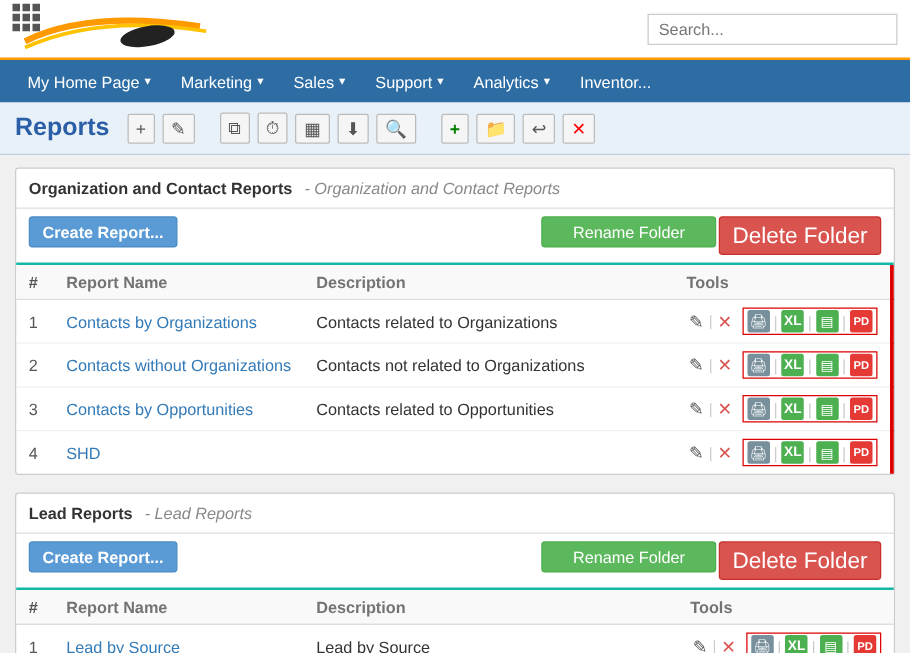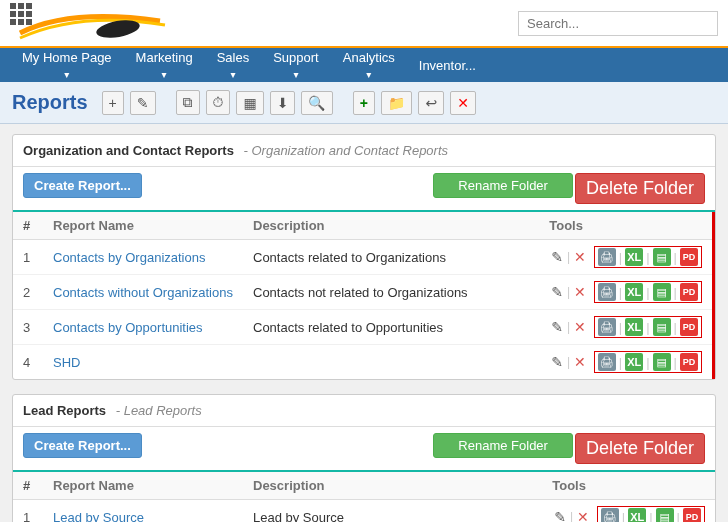--- a/index.html
+++ b/index.html
@@ -55,21 +55,20 @@
     }
     .nav-item {
       color: #fff;
       padding: 8px 12px;
       font-size: 13px;
       cursor: pointer;
       display: flex;
       align-items: center;
       gap: 4px;
       white-space: nowrap;
-      flex-direction: column;
     }
     .nav-item .arrow { font-size: 10px; }
 
     
     .page-header {
       background: #e8f0f8;
       padding: 8px 12px;
       display: flex;
       align-items: center;
       gap: 6px;

